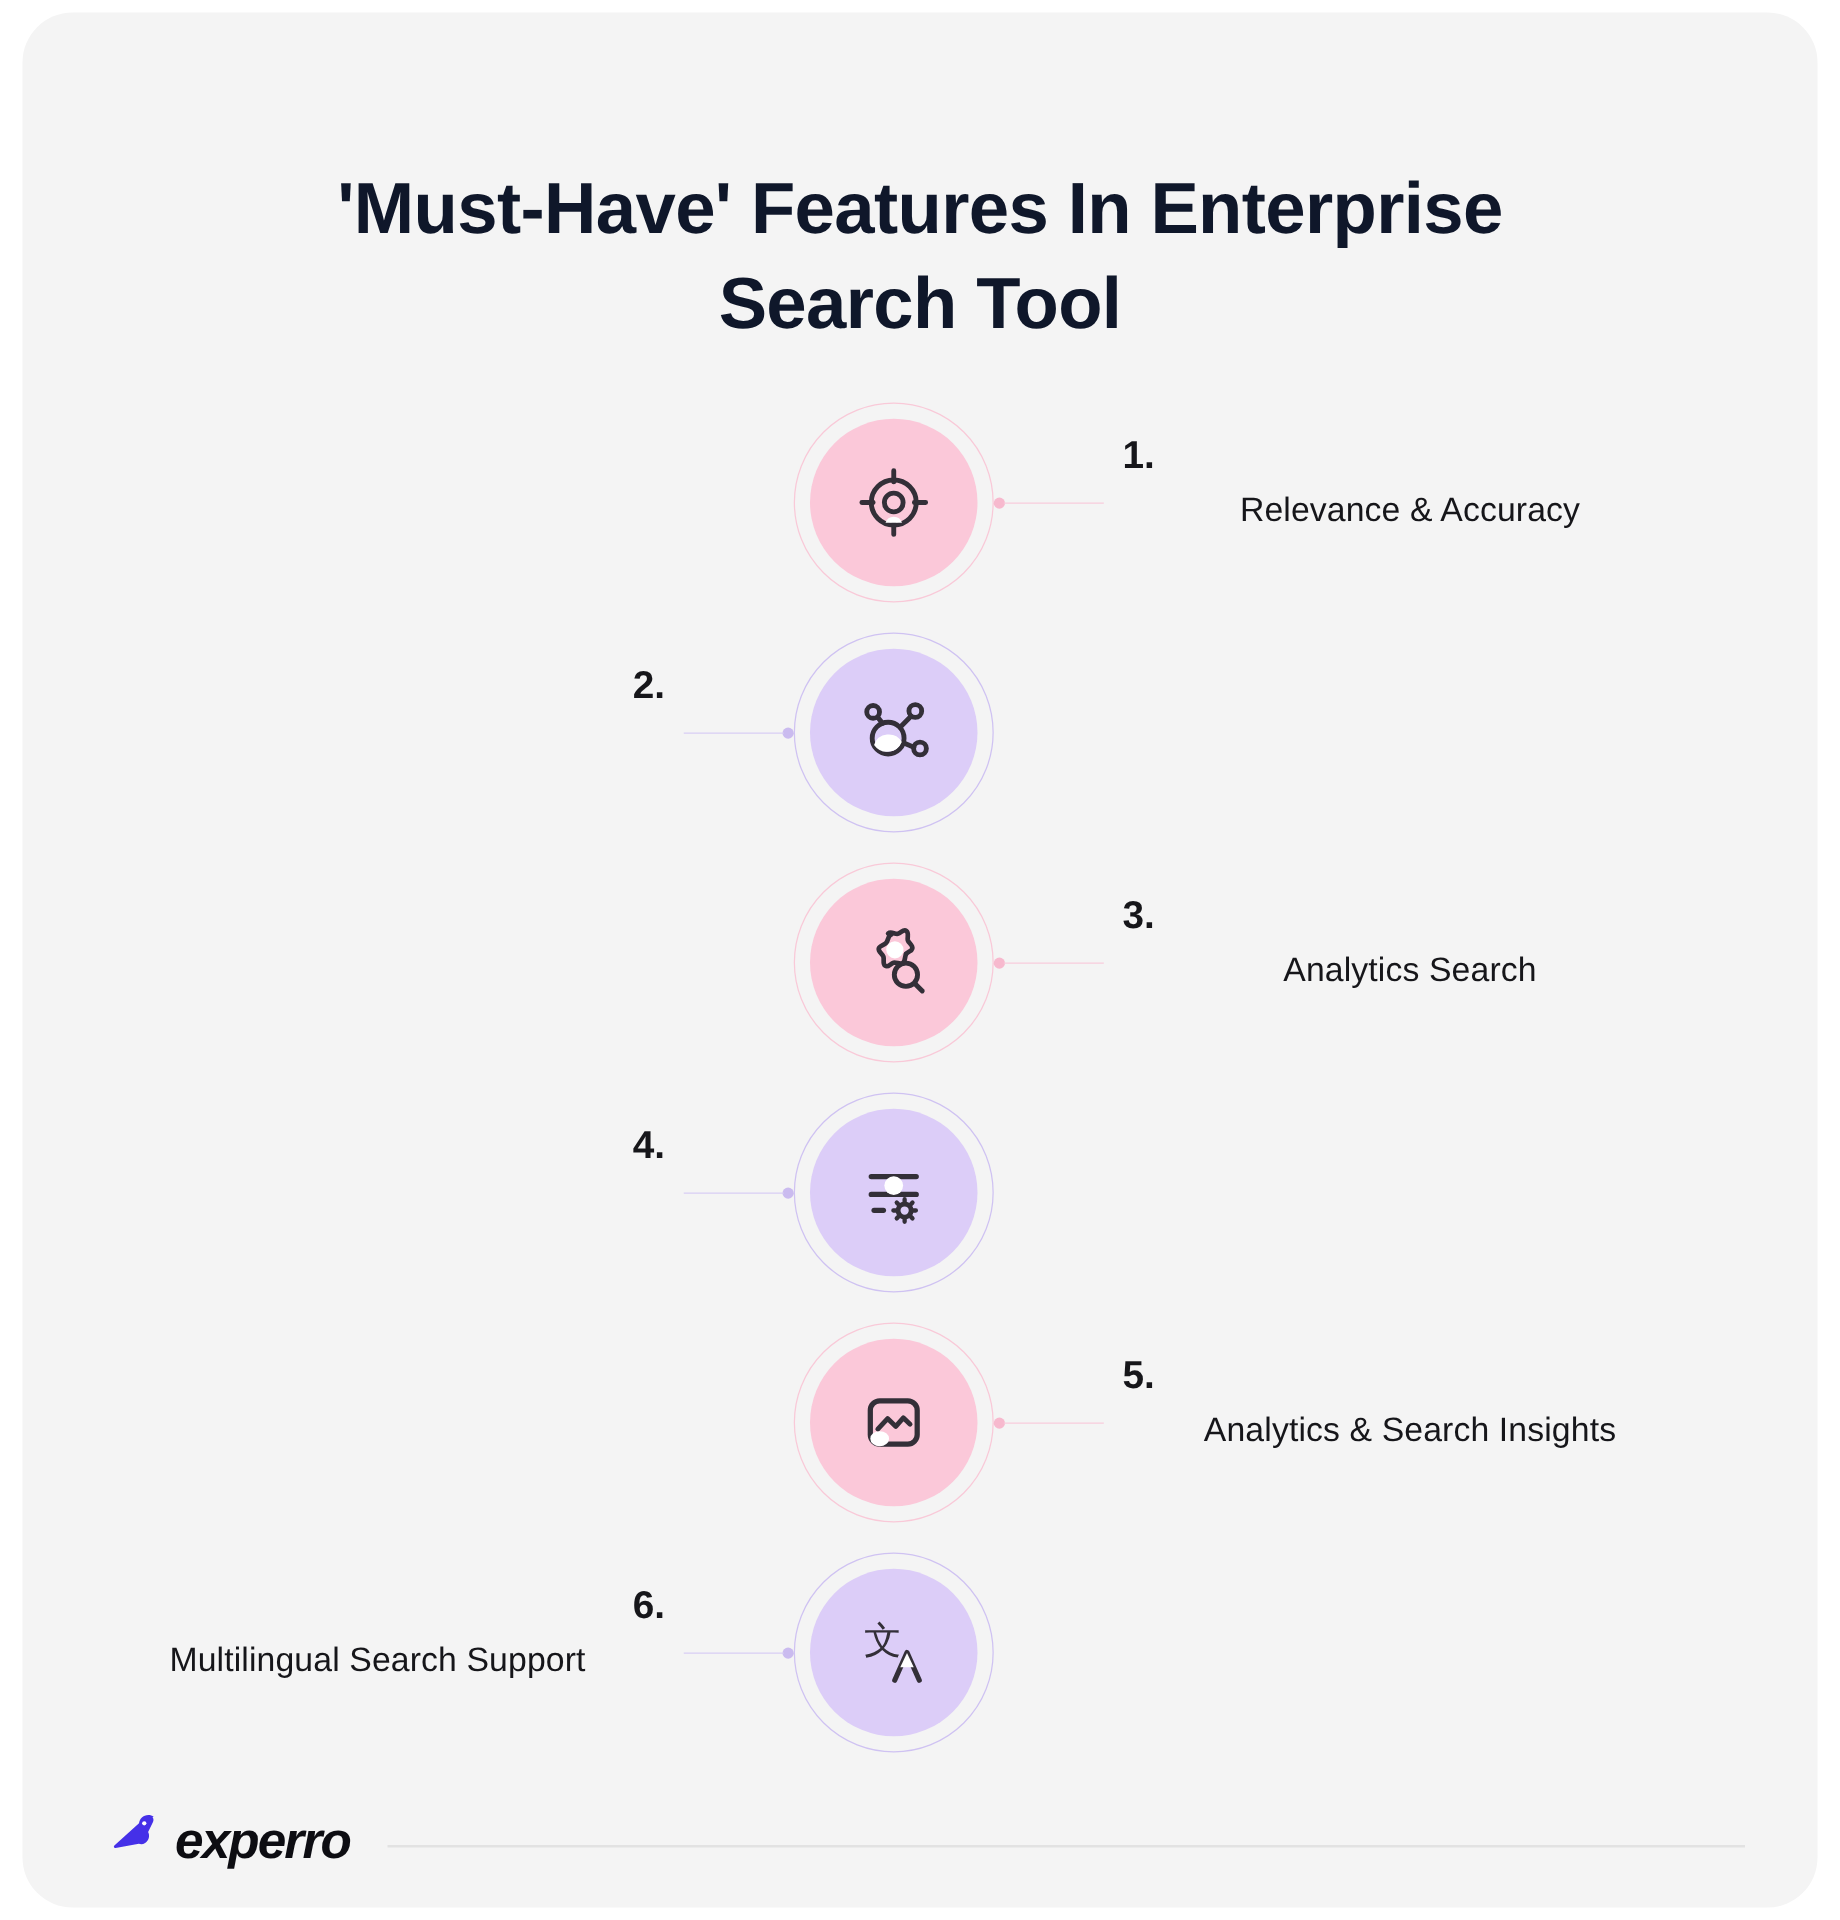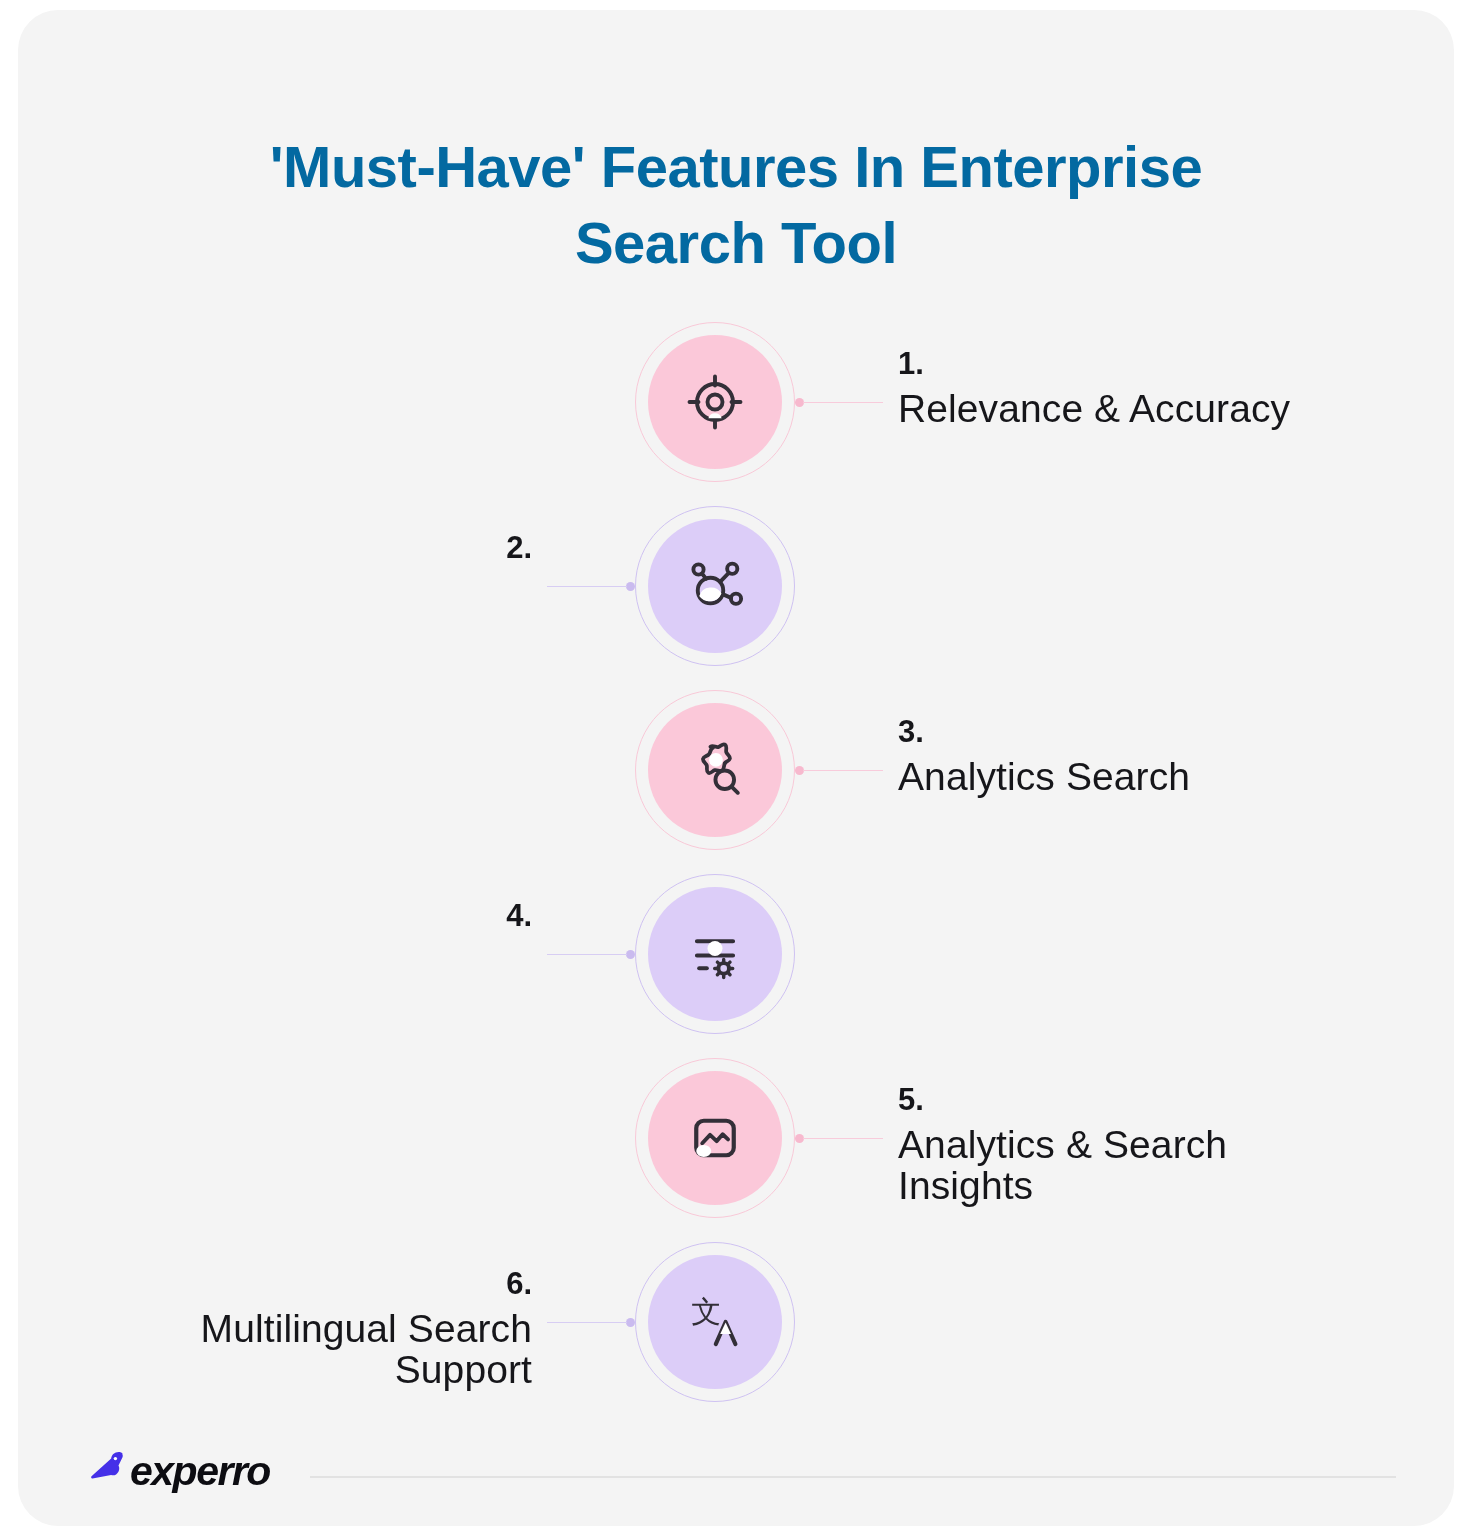--- a/index.html
+++ b/index.html
@@ -28,21 +28,21 @@
   #title {
     position: absolute;
     left: 0;
     top: 80px;
     width: 1436px;
     text-align: center;
     font-size: 58px;
     line-height: 76px;
     font-weight: 700;
     letter-spacing: -0.5px;
-    color: #0369a1;
+    color: #0f172a;
     padding: 0 170px;
     box-sizing: border-box;
   }
 
   
   .item {
     position: absolute;
     left: 0;
     width: 1436px;
     height: 184px;
@@ -126,42 +126,43 @@
   }
   .txt.right { left: 880px; text-align: left; }
   .txt.left  { left: 54px; text-align: right; }
   .num {
     font-size: 31px;
     font-weight: 700;
     line-height: 44px;
     letter-spacing: 0px;
   }
   .lbl {
-    font-size: 39px;
+    font-size: 27px;
     font-weight: 400;
     line-height: 41px;
     letter-spacing: 0.1px;
     margin-top: 2px;
+    text-align: center;
   }
 
   
   #footer {
     position: absolute;
     left: 0;
     top: 1425px;
     width: 1436px;
     height: 90px;
   }
   #logo {
     position: absolute;
     left: 68px;
     top: 14px;
     display: flex;
     align-items: center;
-    gap: 2px;
+    gap: 12px;
   }
   #logo-mark { display: block; }
   #logo-text {
     font-size: 41px;
     font-weight: 700;
     font-style: italic;
     letter-spacing: -1.5px;
     color: #0d0d12;
     line-height: 42px;
   }

